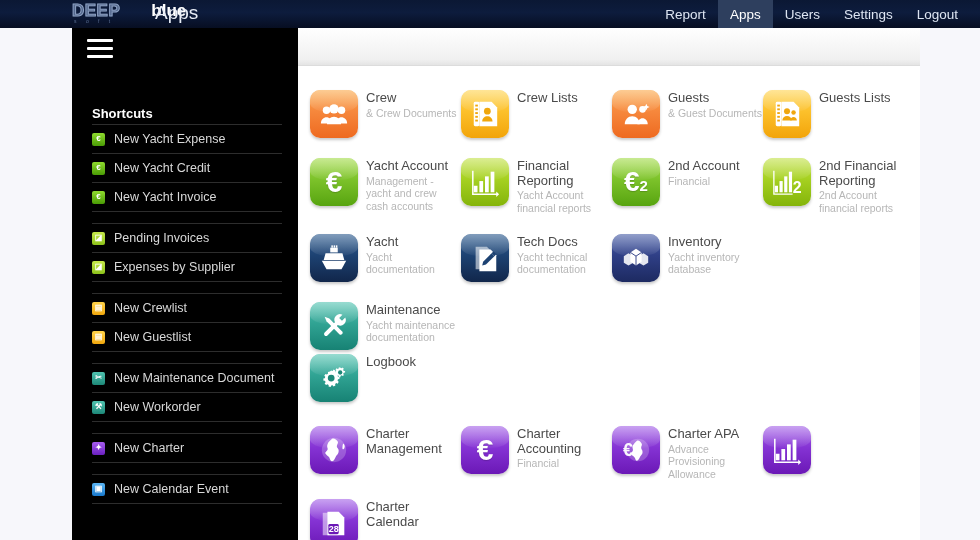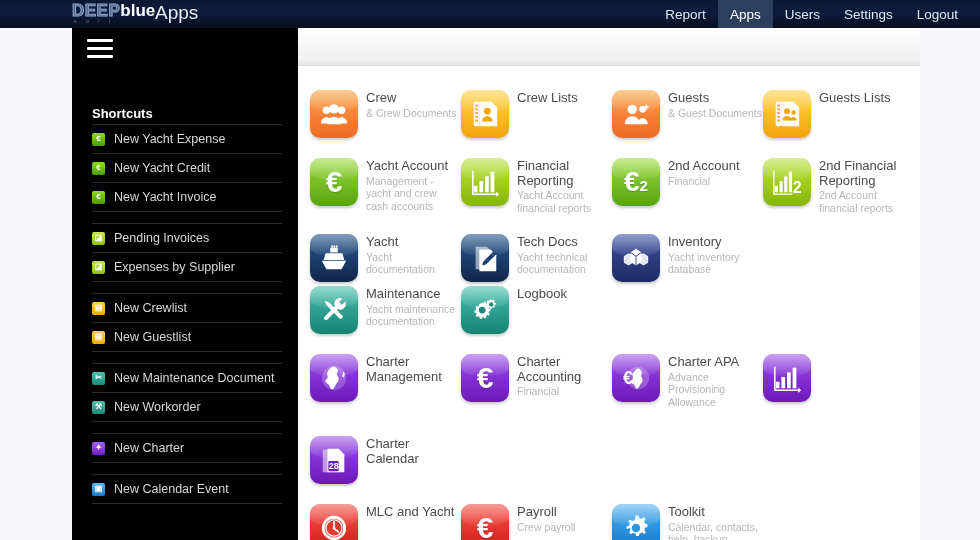--- a/index.html
+++ b/index.html
@@ -16,21 +16,21 @@
   }
 
   
   .topbar {
     position: absolute; top: 0; left: 0; width: 980px; height: 28px;
     background: linear-gradient(to bottom, #0b1834 0%, #0d1c3d 45%, #070e22 100%);
     z-index: 30;
   }
   .logo-wrap {
     position: absolute; left: 72px; top: 1px;
-    display: flex; align-items: baseline;
+    display: flex; align-items: baseline; gap: 31px;
   }
   .logo-deep {
     font-size: 17px; font-weight: bold; letter-spacing: .5px;
     color: transparent;
     -webkit-text-stroke: 1px #8ea2c4;
     text-shadow: 0 0 1px rgba(140,165,205,.6);
   }
   .logo-blue {
     font-size: 17px; font-weight: bold; letter-spacing: 0px;
     color: #ffffff;
@@ -374,21 +374,21 @@
                 <path d="M2 4v25h20" stroke="#ffffff" stroke-width="1.4" fill="none"></path>
                 <text x="22" y="28" font-size="17" font-weight="bold" fill="#ffffff" font-family="Liberation Sans, sans-serif">2</text>
               </svg>
             </div>
             <div class="app-text">
               <div class="app-title">2nd Financial Reporting</div>
               <div class="app-sub">2nd Account financial reports</div>
             </div>
           </div>
         </div>
-        <div class="row" style="margin-bottom: 0;">
+        <div class="row" style="margin-bottom: 16px;">
           <div class="cell">
             <div class="app-ico ic-navy">
               <svg width="30" height="30" viewBox="0 0 32 32">
                 <rect x="12" y="5" width="8" height="5" fill="#ffffff"></rect>
                 <rect x="13.2" y="2.5" width="1.6" height="2.5" fill="#ffffff"></rect>
                 <rect x="15.6" y="2.5" width="1.6" height="2.5" fill="#ffffff"></rect>
                 <rect x="18" y="2.5" width="1.6" height="2.5" fill="#ffffff"></rect>
                 <path d="M7 11h18l2 7H5z" fill="#ffffff"></path>
                 <path d="M3 19h26l-5 9H8z" fill="#ffffff"></path>
               </svg>
@@ -421,21 +421,21 @@
                 <path d="M10 10l6 4 6-4" stroke="#2f3f86" stroke-width="1" fill="none"></path>
                 <path d="M16 14v10" stroke="#2f3f86" stroke-width="1"></path>
               </svg>
             </div>
             <div class="app-text">
               <div class="app-title">Inventory</div>
               <div class="app-sub">Yacht inventory database</div>
             </div>
           </div>
         </div>
-        <div class="row" style="margin-bottom: 16px;">
+        <div class="row" style="margin-bottom: 16px; flex-direction: column;">
           <div class="cell">
             <div class="app-ico ic-teal">
               <svg width="30" height="30" viewBox="0 0 32 32">
                 <path d="M6 23l10-10 3 3L9 26a2 2 0 0 1-3-3z" fill="#ffffff"></path>
                 <path d="M25 4a6 6 0 0 0-8 8l-4 4 3 3 4-4a6 6 0 0 0 8-8l-3.5 3.5-3-3z" fill="#ffffff"></path>
                 <path d="M6 6l5 2 14 14a2.2 2.2 0 0 1-3 3L8 11z" fill="#ffffff"></path>
               </svg>
             </div>
             <div class="app-text">
               <div class="app-title">Maintenance</div>
@@ -450,21 +450,21 @@
                 <path d="M23 5l1.3.7 1-.8 1.1 1.1-.7 1.2.7 1.3 1.4.1v1.6l-1.4.3-.6 1.2.8 1.2-1.2 1-1.1-.8-1.3.6-.2 1.4h-1.6l-.3-1.4-1.2-.6-1.2.8-1-1.2.8-1.1-.5-1.3-1.4-.2V9.3l1.4-.3.6-1.2-.8-1.2 1.2-1 1.1.8L21 5.8l.2-1.4z" fill="#ffffff"></path>
                 <circle cx="22.6" cy="10.1" r="2.3" fill="#1d8878"></circle>
               </svg>
             </div>
             <div class="app-text">
               <div class="app-title">Logbook</div>
             </div>
           </div>
           <div class="cell empty"></div>
         </div>
-        <div class="row" style="margin-bottom: 24px;">
+        <div class="row" style="margin-bottom: 15px;">
           <div class="cell">
             <div class="app-ico ic-purple">
               <svg width="30" height="30" viewBox="0 0 32 32">
                 <circle cx="16" cy="16" r="13" fill="#ffffff" opacity=".22"></circle>
                 <path d="M14 4c-2 2-4 3-5 6s1 4 0 6-3 2-2 4 3 2 4 4 1 4 3 4 3-3 4-5 3-3 3-6-2-3-2-5 2-3 1-5-4-4-6-3z" fill="#ffffff"></path>
                 <path d="M26 9c1 1 2 3 1 5s-2 1-2 0 0-4 1-5z" fill="#ffffff"></path>
               </svg>
             </div>
             <div class="app-text">
               <div class="app-title">Charter Management</div>

